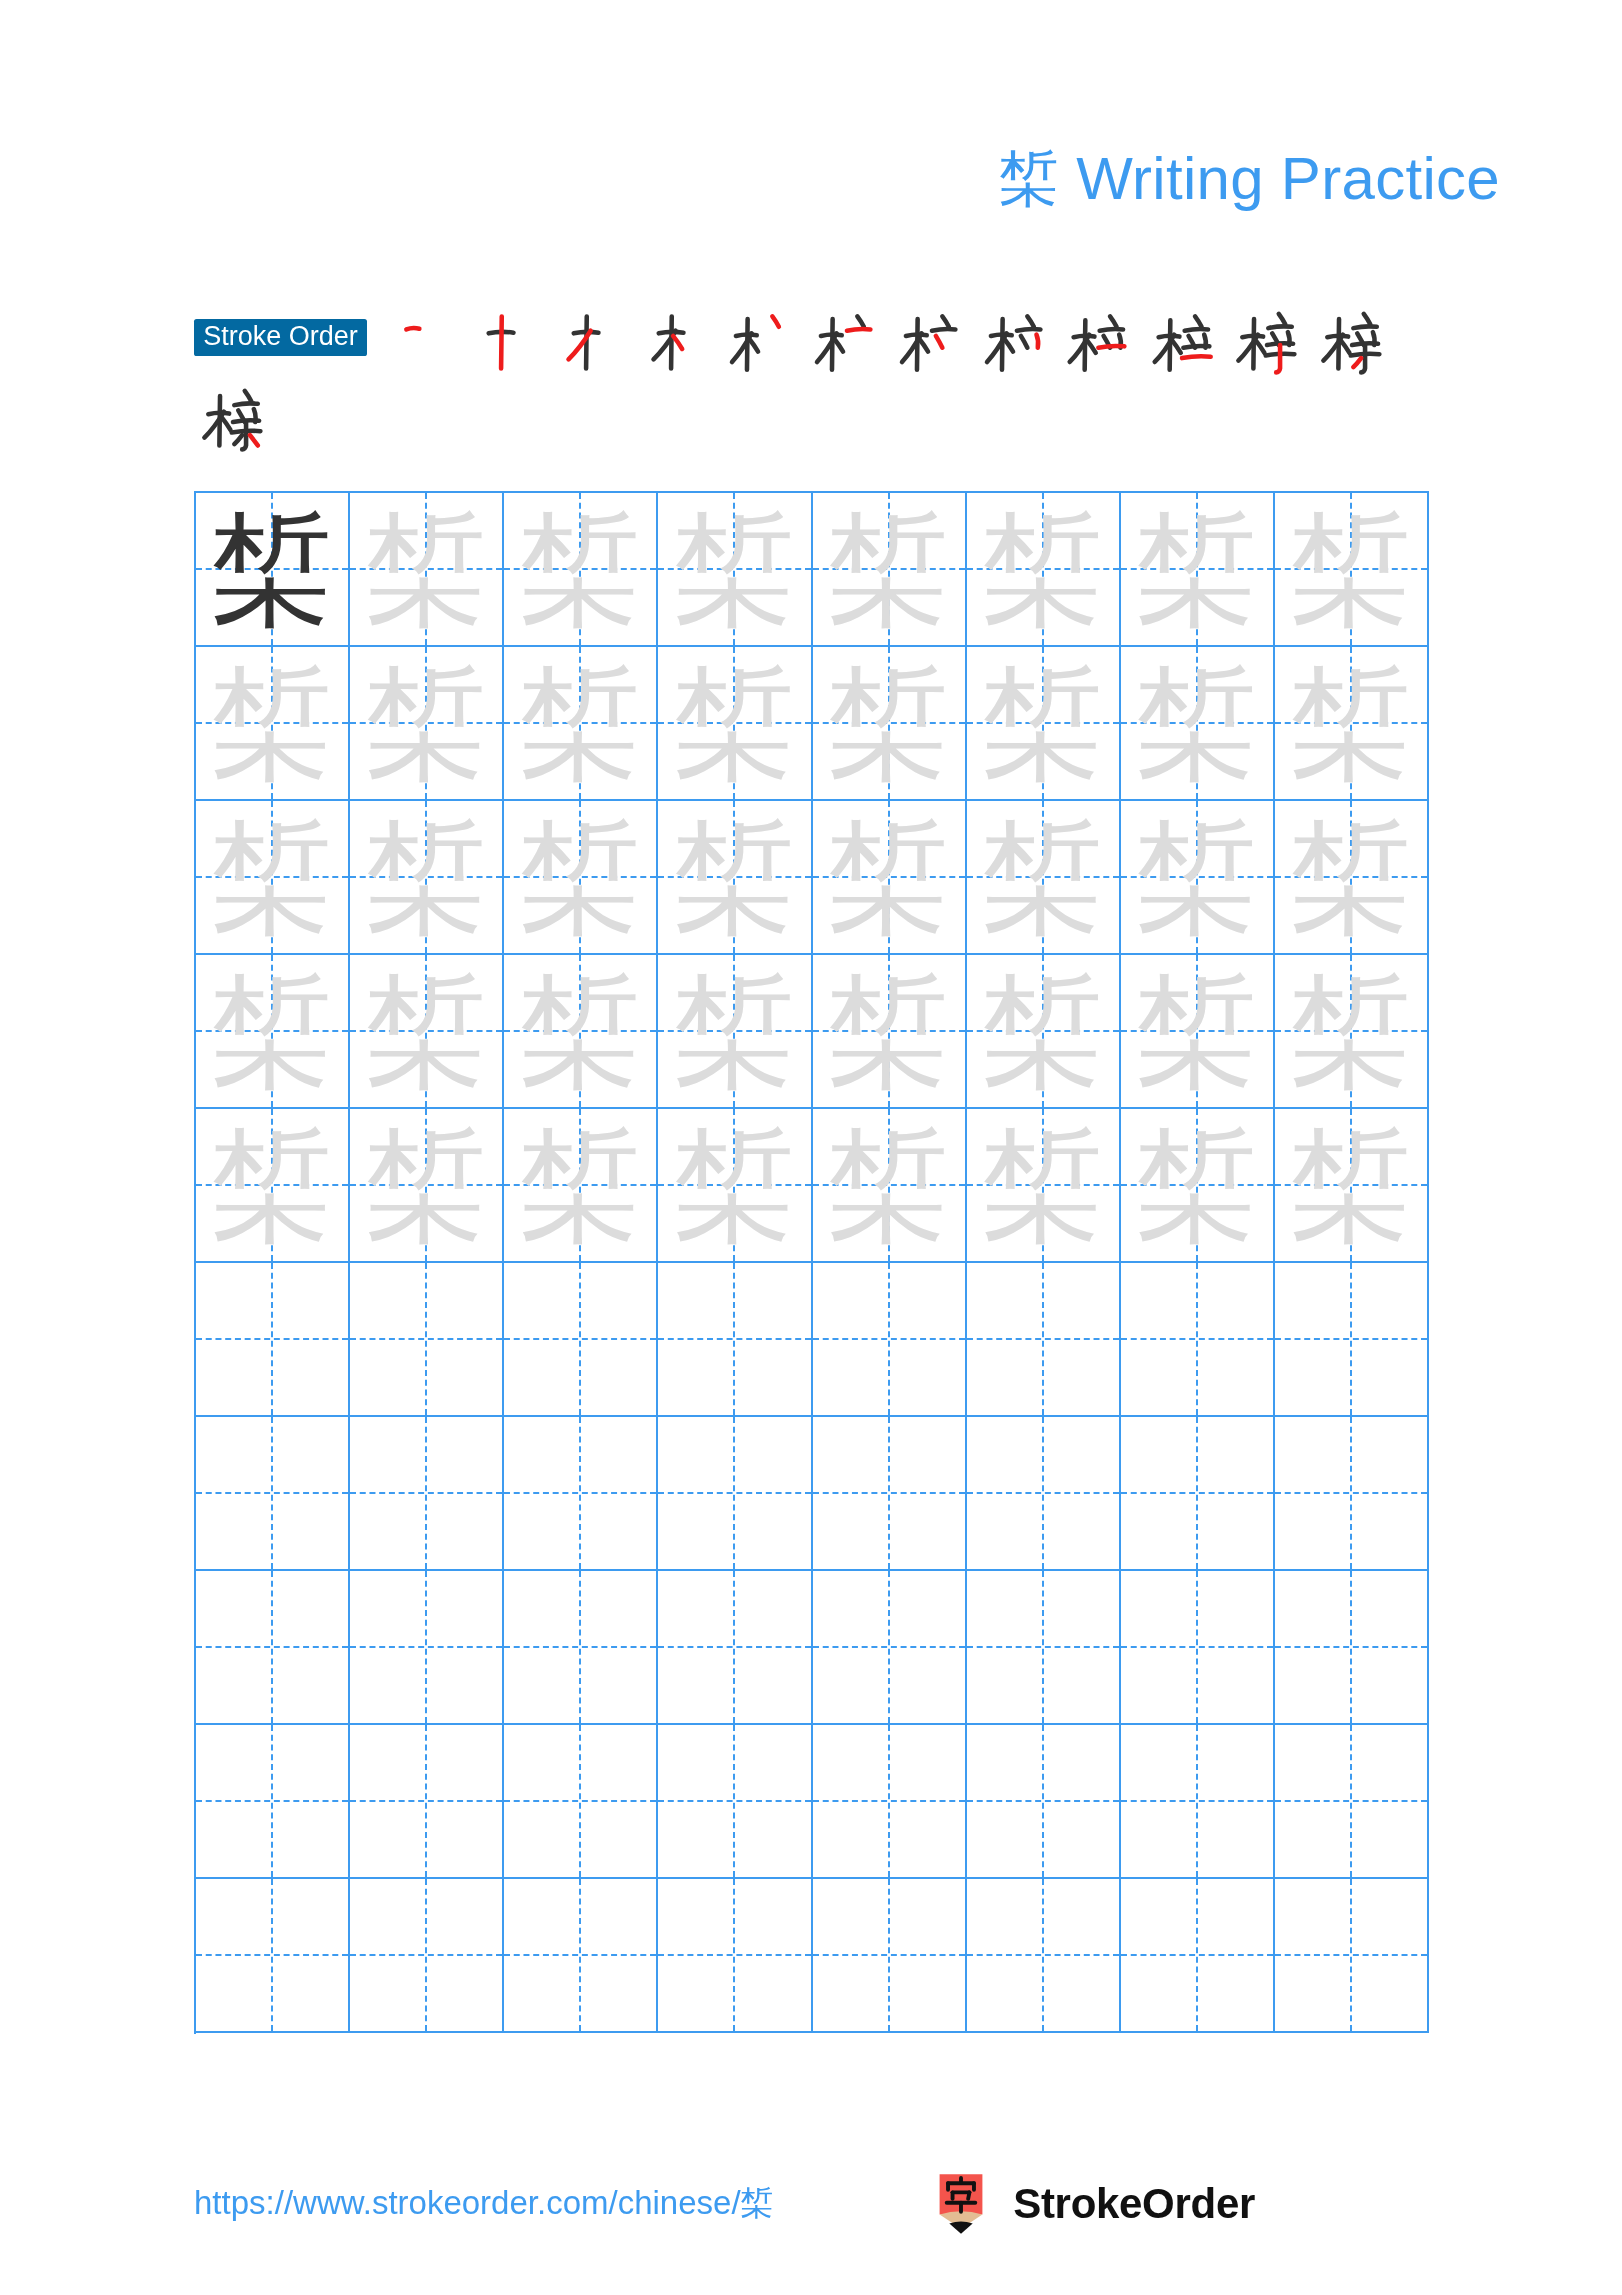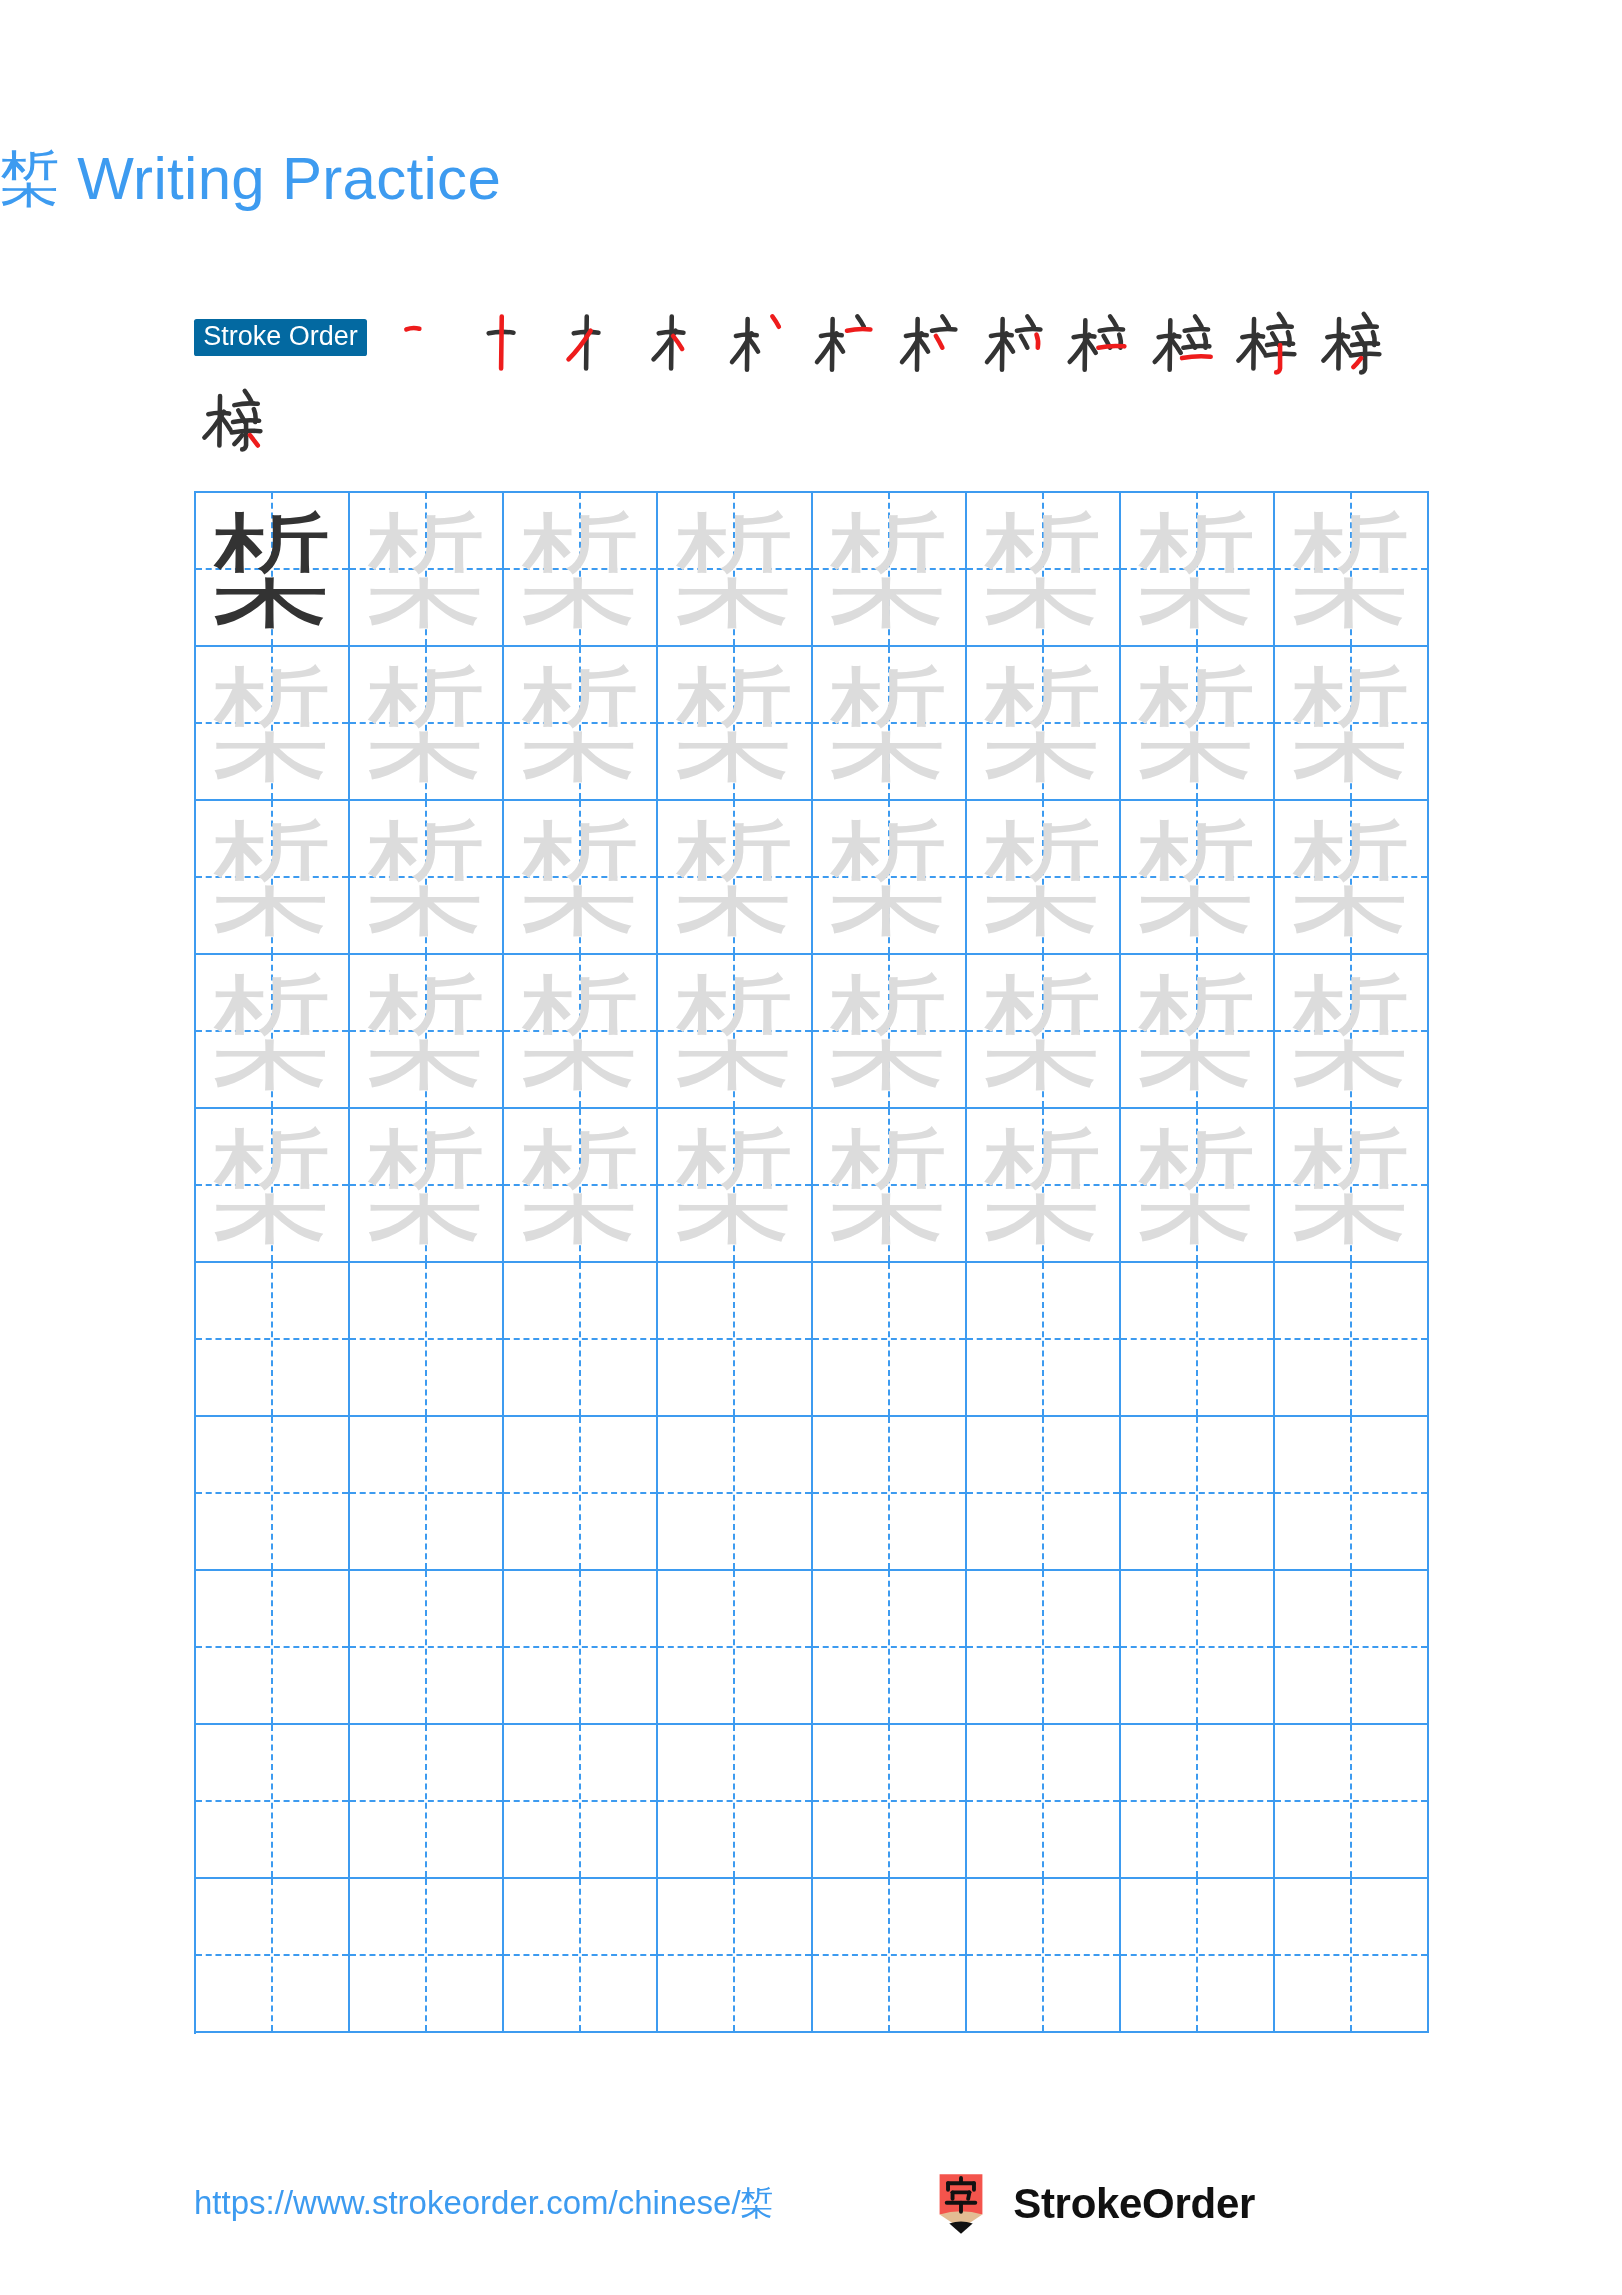--- a/index.html
+++ b/index.html
@@ -16,21 +16,21 @@
     position: relative;
     overflow: hidden;
   }
 
   
   #page-title {
     position: absolute;
     top: 101px;
     left: 0;
     width: 1500px;
-    text-align: left;
+    text-align: right;
     font-size: 60px;
     font-weight: 400;
     color: #3d9bf0;
     letter-spacing: 0.3px;
     line-height: 1.25;
     white-space: nowrap;
   }
 
   
   #stroke-order-section {

